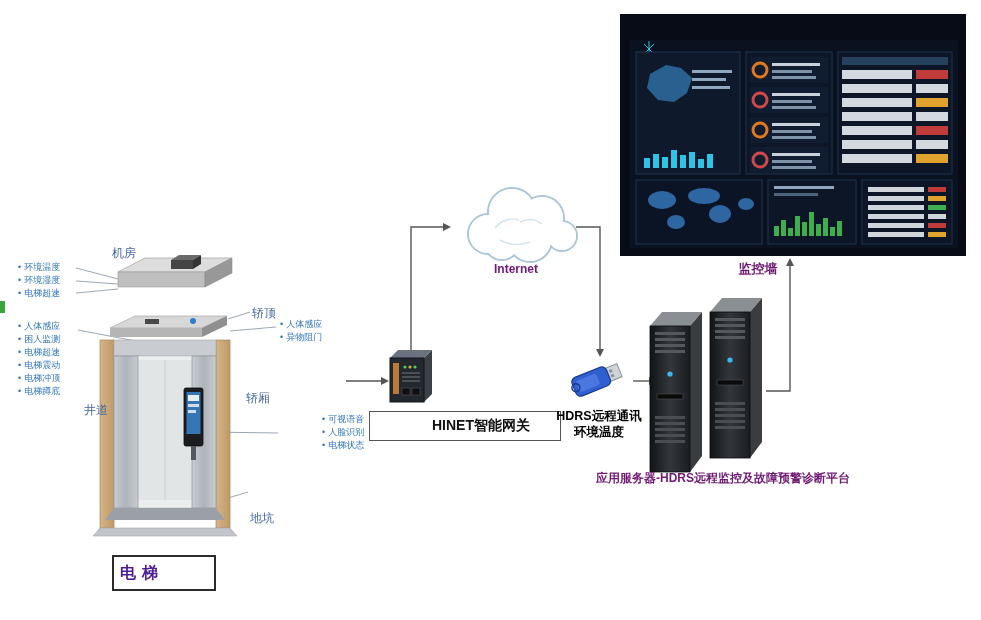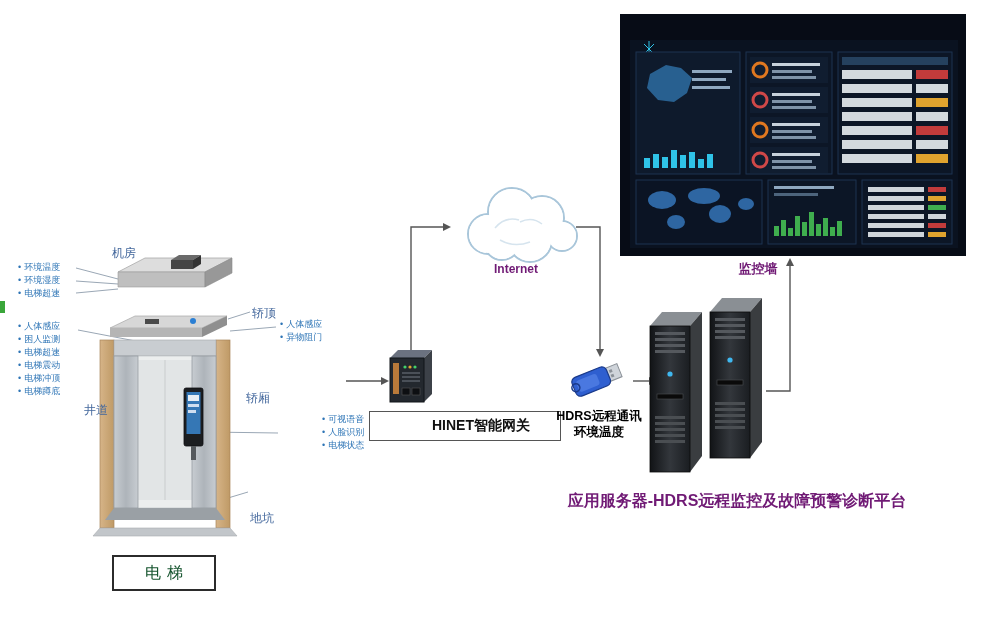--- a/index.html
+++ b/index.html
@@ -5,21 +5,21 @@
   html,body{margin:0;padding:0;background:#ffffff;}
   .canvas{position:relative;width:981px;height:620px;background:#ffffff;overflow:hidden;
           font-family:"Liberation Sans","DejaVu Sans",sans-serif;}
   .abs{position:absolute;}
   .sensor-item{color:#2e75b6;font-size:9px;line-height:13px;white-space:nowrap;}
   .sensor-item .bullet{display:inline-block;margin-right:3px;}
   .sensor-item .bullet::before{content:"\2022";}
   .section-label{color:#44689d;font-size:12px;white-space:nowrap;}
   .big-label{font-weight:bold;color:#701a75;white-space:nowrap;}
   .box-label{border:2px solid #2b2b2b;background:#fff;display:flex;align-items:center;
-             justify-content:center;font-weight:normal;color:#14532d;}
+             justify-content:flex-start;font-weight:bold;color:#4c1d95;}
   .gateway-label-box{border:1px solid #555;background:#fff;display:flex;align-items:center;
              justify-content:center;font-weight:bold;font-size:14px;color:#111;white-space:nowrap;}
   .center{text-align:center;}
 </style>
 </head>
 <body>
 
 <div class="canvas">
 
   <svg class="abs" width="981" height="620" style="left:0;top:0;pointer-events:none;">
@@ -242,21 +242,21 @@
         <rect x="5" y="40" width="30" height="3" fill="#55595e"></rect>
       <circle cx="20" cy="64" r="2.6" fill="#3fb8f0"></circle>
       <rect x="7" y="84" width="26" height="5" fill="#0a0a0a" stroke="#4a4e52" stroke-width="0.6"></rect>
       <rect x="5" y="106" width="30" height="3" fill="#4a4e52"></rect>
         <rect x="5" y="112" width="30" height="3" fill="#4a4e52"></rect>
       <rect x="5" y="118" width="30" height="3" fill="#4a4e52"></rect>
         <rect x="5" y="124" width="30" height="3" fill="#4a4e52"></rect>
       <rect x="5" y="130" width="30" height="3" fill="#4a4e52"></rect>
     </g>
   </svg>
-  <div class="abs big-label center" style="left:547px;top:470px;width:380px;font-size:16px;margin-top:21px;">应用服务器-HDRS远程监控及故障预警诊断平台</div>
+  <div class="abs big-label center" style="left:533px;top:470px;width:380px;font-size:12px;">应用服务器-HDRS远程监控及故障预警诊断平台</div>
 
   <svg class="abs" width="346" height="242" viewBox="0 0 346 242" style="left:620px;top:14px;">
     <rect width="346" height="242" fill="#070c16"></rect>
     <rect x="10" y="26" width="328" height="208" fill="#0a1220"></rect>
 
     <g stroke="#2fc3e8" stroke-width="1">
       <line x1="24" y1="30" x2="34" y2="40"></line>
         <line x1="34" y1="30" x2="24" y2="40"></line>
         <line x1="29" y1="27" x2="29" y2="43"></line>
     </g>

